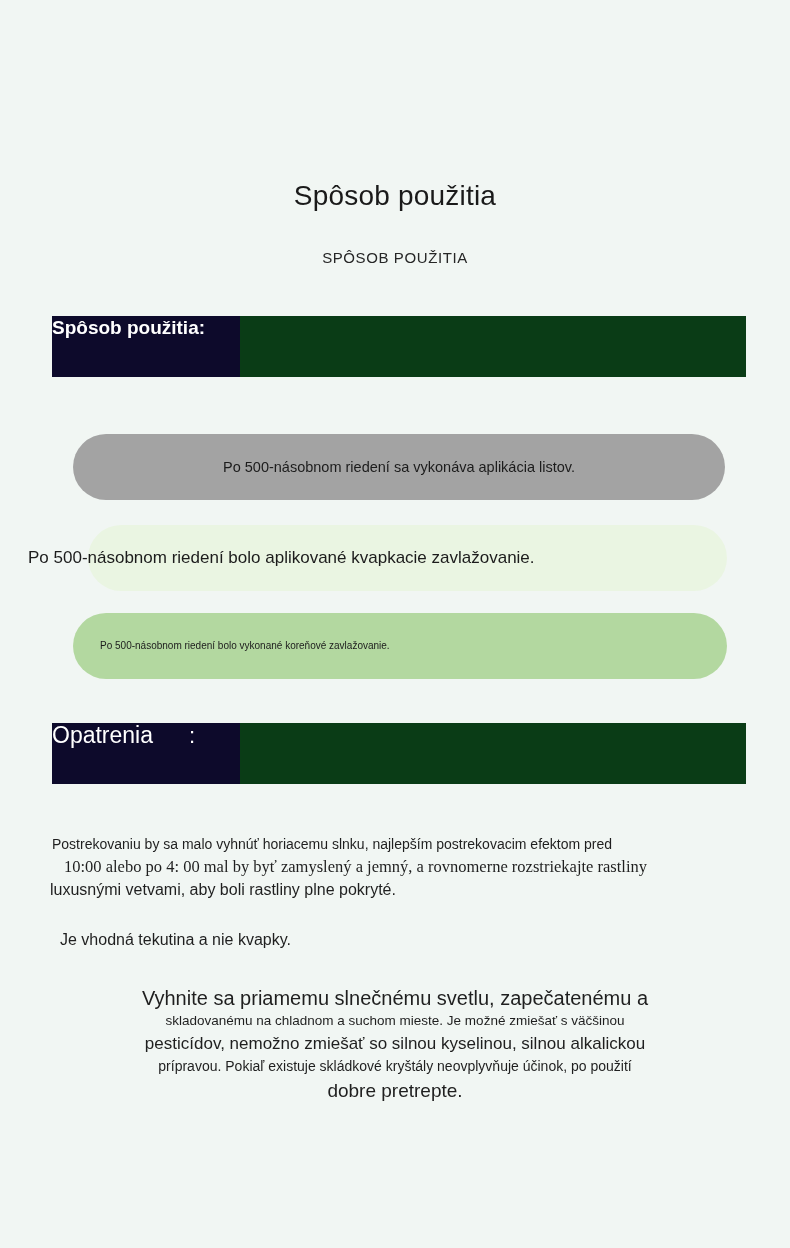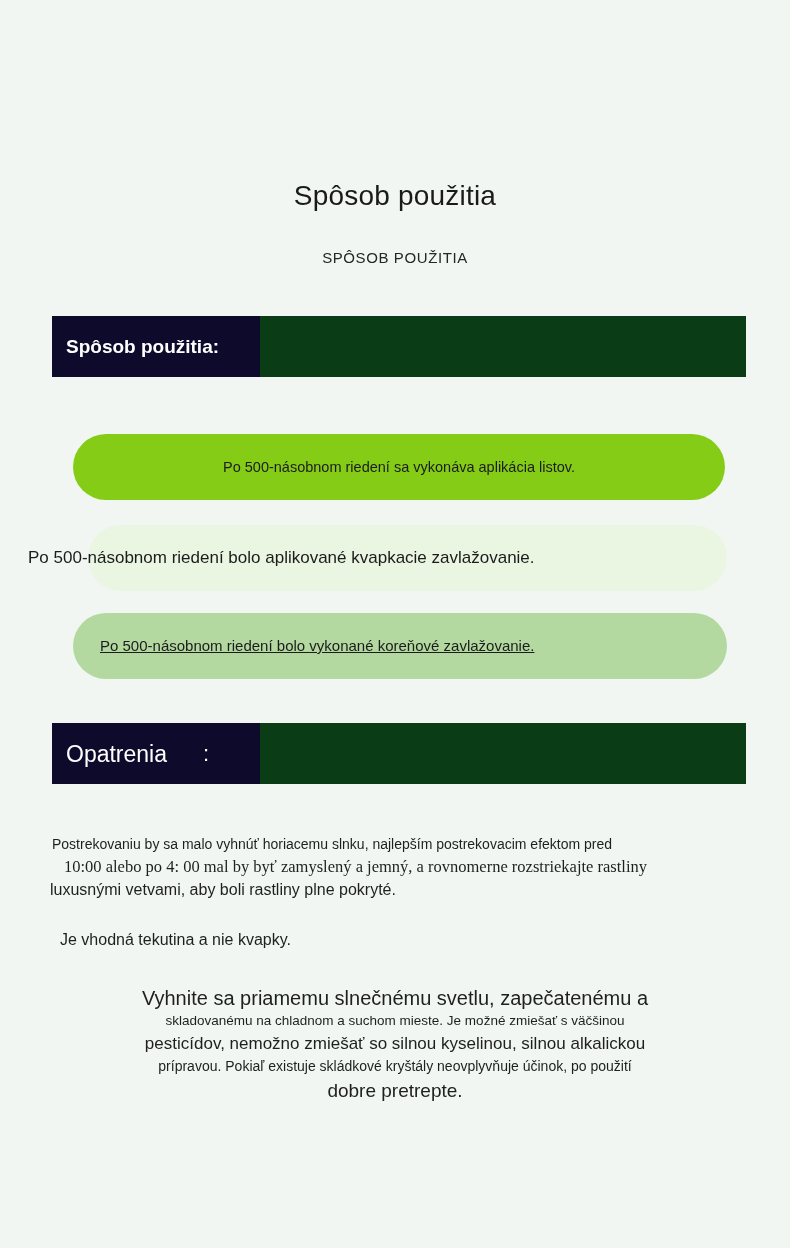--- a/index.html
+++ b/index.html
@@ -56,28 +56,26 @@
     position: absolute;
     left: 52px;
     width: 694px;
     height: 61px;
     background: #0a3c16;
     display: flex;
     align-items: center;
     overflow: hidden;
   }
   .section-bar .label-box {
-    width: 208px;
+    width: 188px;
     height: 61px;
     background: #0d0a2b;
     display: flex;
-    align-items: center;
     flex: 0 0 auto;
     box-sizing: border-box;
-    padding-left: 14px;
   }
   .section-bar .label-text {
     color: #ffffff;
     font-size: 19px;
     font-weight: 700;
     line-height: 24px;
     white-space: nowrap;
   }
   .section-bar .label-text.thin {
     font-weight: 400;
@@ -109,21 +107,21 @@
   .pill .pill-text {
     font-size: 15px;
     line-height: 22px;
     color: #1c1c1c;
     white-space: nowrap;
   }
 
   #pill-1 {
     left: 73px; top: 414px;
     width: 652px; height: 66px;
-    background: #84cc16;
+    background: #a3a3a3;
     justify-content: center;
   }
   #pill-1 .pill-text { font-size: 14.5px; }
 
   #pill-2 {
     left: 88px; top: 505px;
     width: 639px; height: 66px;
     background: #eaf5e2;
     justify-content: flex-start;
   }
@@ -133,21 +131,21 @@
     font-size: 17px;
   }
 
   #pill-3 {
     left: 73px; top: 593px;
     width: 654px; height: 66px;
     background: #b3d8a0;
     justify-content: flex-start;
     padding-left: 27px;
   }
-  #pill-3 .pill-text { font-size: 15px; text-decoration: underline; }
+  #pill-3 .pill-text { font-size: 10px; }
 
   
   .text-block {
     position: absolute;
     color: #1f1f1f;
   }
 
   #para-1 {
     left: 0; top: 814px;
     width: 790px;

